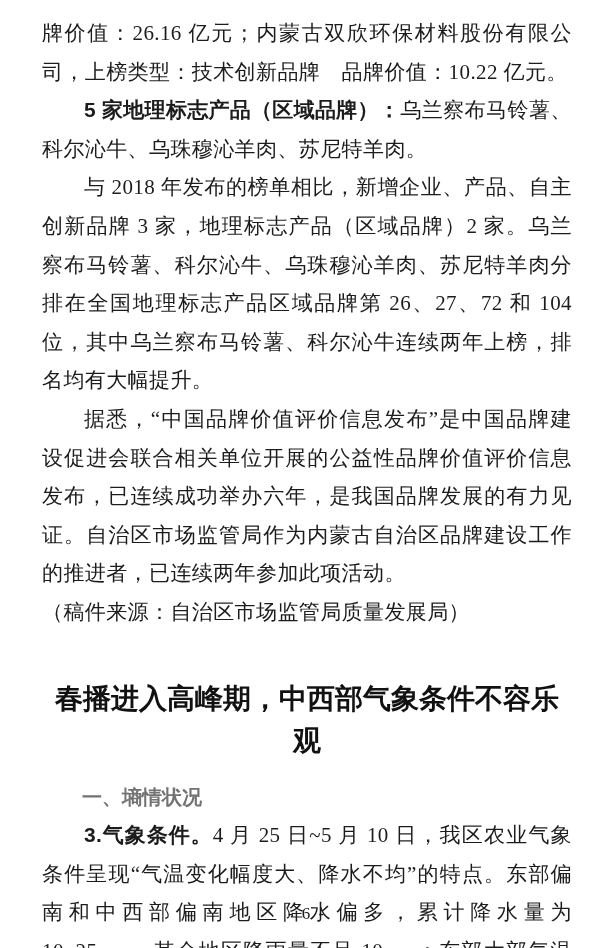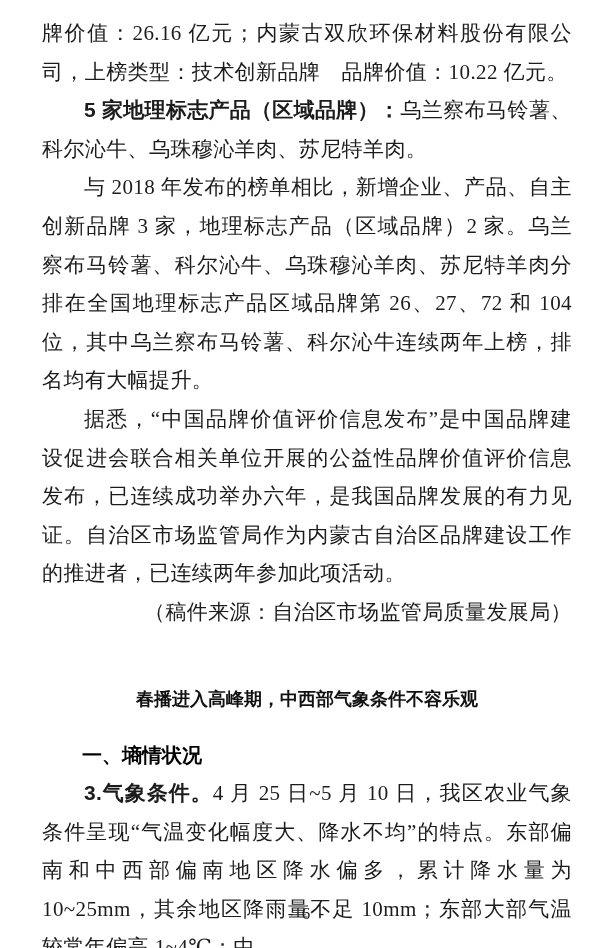--- a/index.html
+++ b/index.html
@@ -33,41 +33,40 @@
   }
   .bold-lead {
     font-family: "Liberation Sans", "DejaVu Sans", sans-serif;
     font-weight: bold;
     letter-spacing: 0.2px;
   }
   p.source-line {
     font-size: 21px;
     line-height: 38.6px;
     margin: 0;
-    text-align: right;
     letter-spacing: 0.4px;
   }
   h1.article-title {
-    font-size: 18px;
+    font-size: 28px;
     font-weight: bold;
     text-align: center;
     margin: 46px 0 16px 0;
     line-height: 42px;
     letter-spacing: 0px;
     color: #111111;
     font-family: "Liberation Serif", "DejaVu Serif", serif;
   }
   h2.section-heading {
     font-size: 20px;
     font-weight: bold;
     font-family: "Liberation Sans", "DejaVu Sans", sans-serif;
     margin: 0;
     line-height: 38.6px;
     text-indent: 2em;
-    color: #000000;
+    color: #737373;
   }
   .page-footer {
     position: absolute;
     bottom: 24px;
     left: 0;
     width: 100%;
     text-align: center;
     font-size: 17px;
     letter-spacing: 2px;
     color: #1c1c1c;

